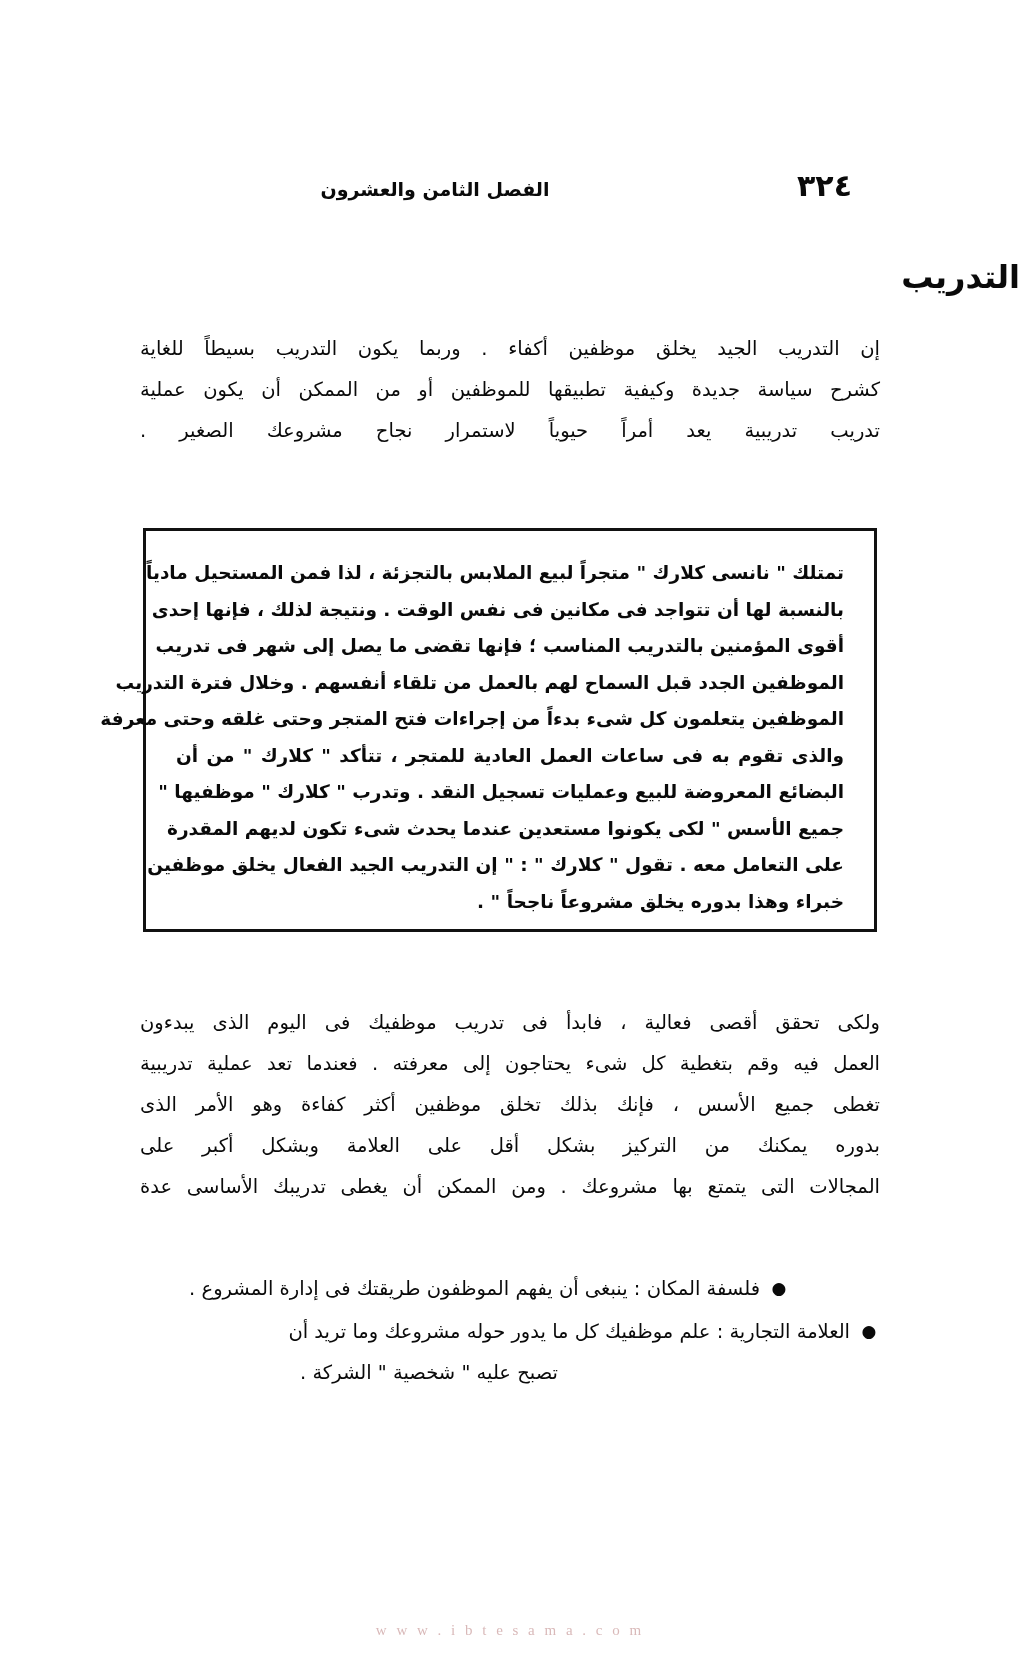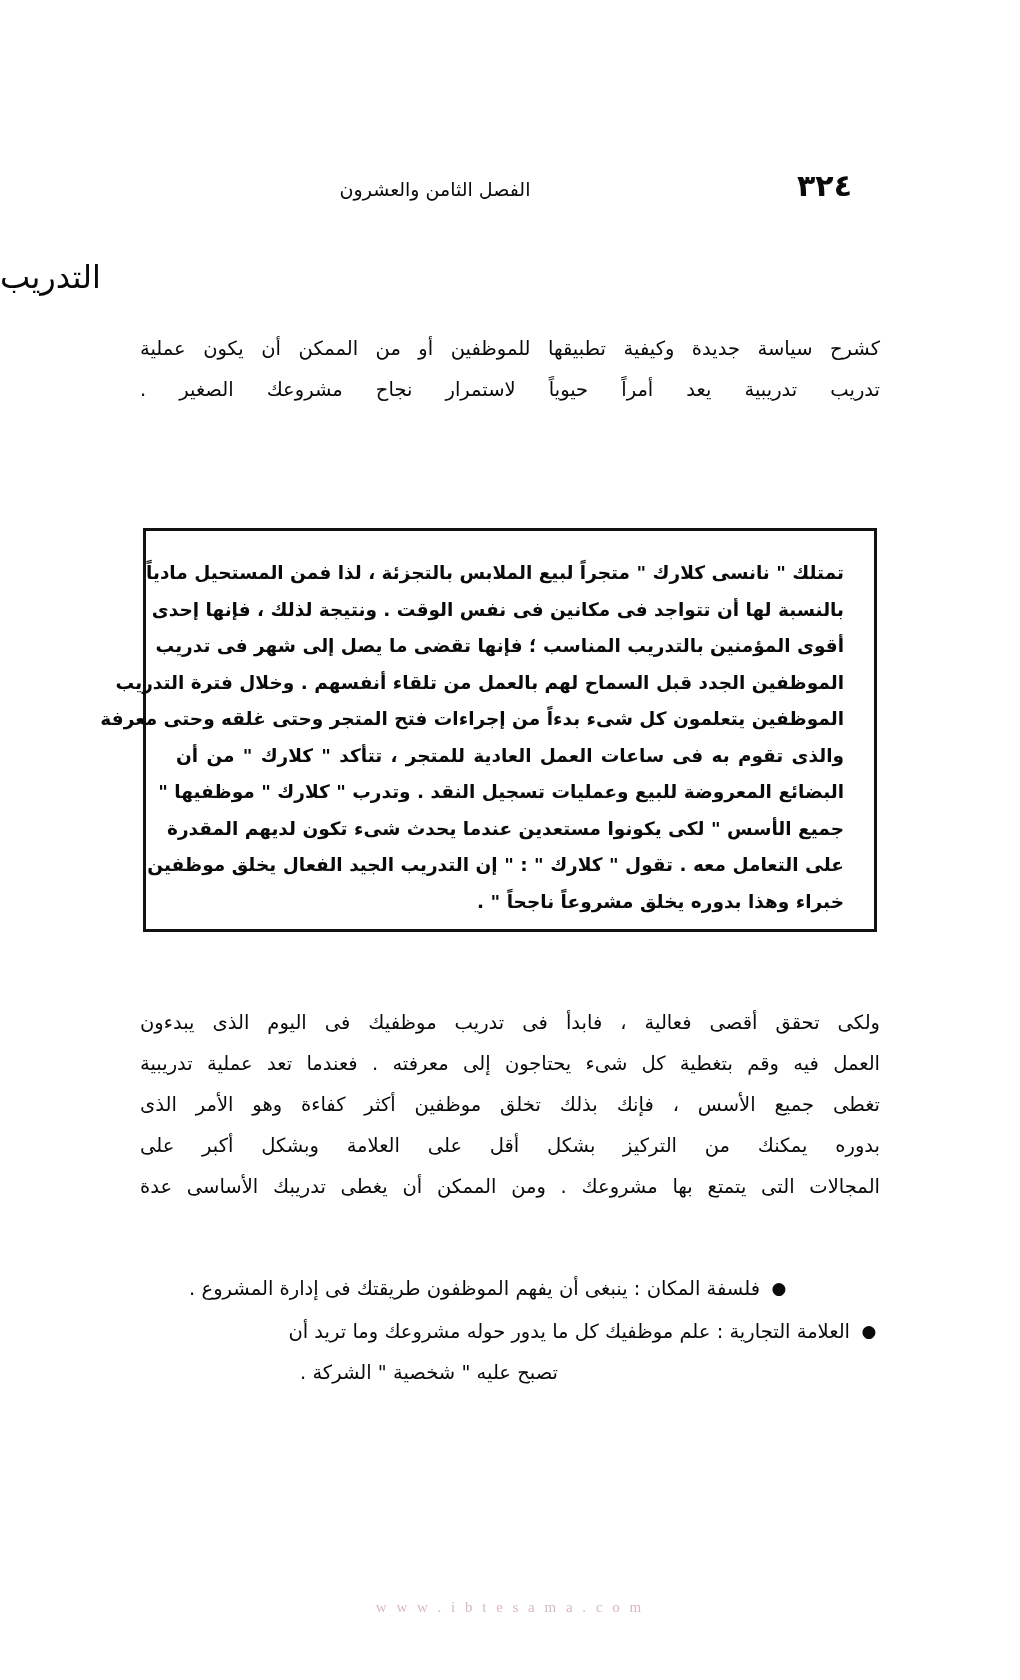--- a/index.html
+++ b/index.html
@@ -35,36 +35,36 @@
   .page-number {
     font-size: 30px;
     font-weight: bold;
     letter-spacing: 1px;
     width: 120px;
     text-align: right;
     direction: rtl;
   }
   .chapter-label {
     font-size: 19px;
-    font-weight: normal;
+    font-weight: bold;
     flex: 1;
     text-align: center;
     padding-right: 30px;
     letter-spacing: 0px;
   }
 
   
   .doc-title {
     position: absolute;
     top: 258px;
     left: 0;
     right: 0;
-    text-align: left;
+    text-align: right;
     font-size: 32px;
-    font-weight: normal;
+    font-weight: bold;
     letter-spacing: 0.5px;
   }
 
   
   .para {
     position: absolute;
     font-size: 19.5px;
     line-height: 41px;
     text-align: justify;
     text-align-last: justify;
@@ -159,21 +159,21 @@
   .bullet-text .ln.cont {
     text-align: left;
     padding-left: 160px;
   }
   #bullet-item-0 .bullet-row { padding-right: 90px; }
   #bullet-item-1 .bullet-row { padding-right: 0px; }
 
   
   .watermark {
     position: absolute;
-    bottom: 64px;
+    bottom: 41px;
     left: 0;
     right: 0;
     text-align: center;
     direction: ltr;
     font-size: 15px;
     letter-spacing: 3px;
     color: #d9b9b9;
     font-family: "Liberation Serif", serif;
   }
 </style>
@@ -183,20 +183,21 @@
 <div class="page">
 
   <div class="running-head">
     <div class="page-number">٣٢٤</div>
     <div class="chapter-label">الفصل الثامن والعشرون</div>
   </div>
 
   <div class="doc-title">التدريب</div>
 
   <div class="para" id="intro-paragraph">
+    <span class="ln">إن التدريب الجيد يخلق موظفين أكفاء . وربما يكون التدريب بسيطاً للغاية</span>
     <span class="ln">كشرح سياسة جديدة وكيفية تطبيقها للموظفين أو من الممكن أن يكون عملية</span>
     <span class="ln last">تدريب تدريبية يعد أمراً حيوياً لاستمرار نجاح مشروعك الصغير .</span>
   </div>
 
   <div class="quote-box">
     <span class="qline">تمتلك " نانسى كلارك " متجراً لبيع الملابس بالتجزئة ، لذا فمن المستحيل مادياً</span>
     <span class="qline">بالنسبة لها أن تتواجد فى مكانين فى نفس الوقت . ونتيجة لذلك ، فإنها إحدى</span>
     <span class="qline">أقوى المؤمنين بالتدريب المناسب ؛ فإنها تقضى ما يصل إلى شهر فى تدريب</span>
     <span class="qline">الموظفين الجدد قبل السماح لهم بالعمل من تلقاء أنفسهم . وخلال فترة التدريب</span>
     <span class="qline">الموظفين يتعلمون كل شىء بدءاً من إجراءات فتح المتجر وحتى غلقه وحتى معرفة</span>

